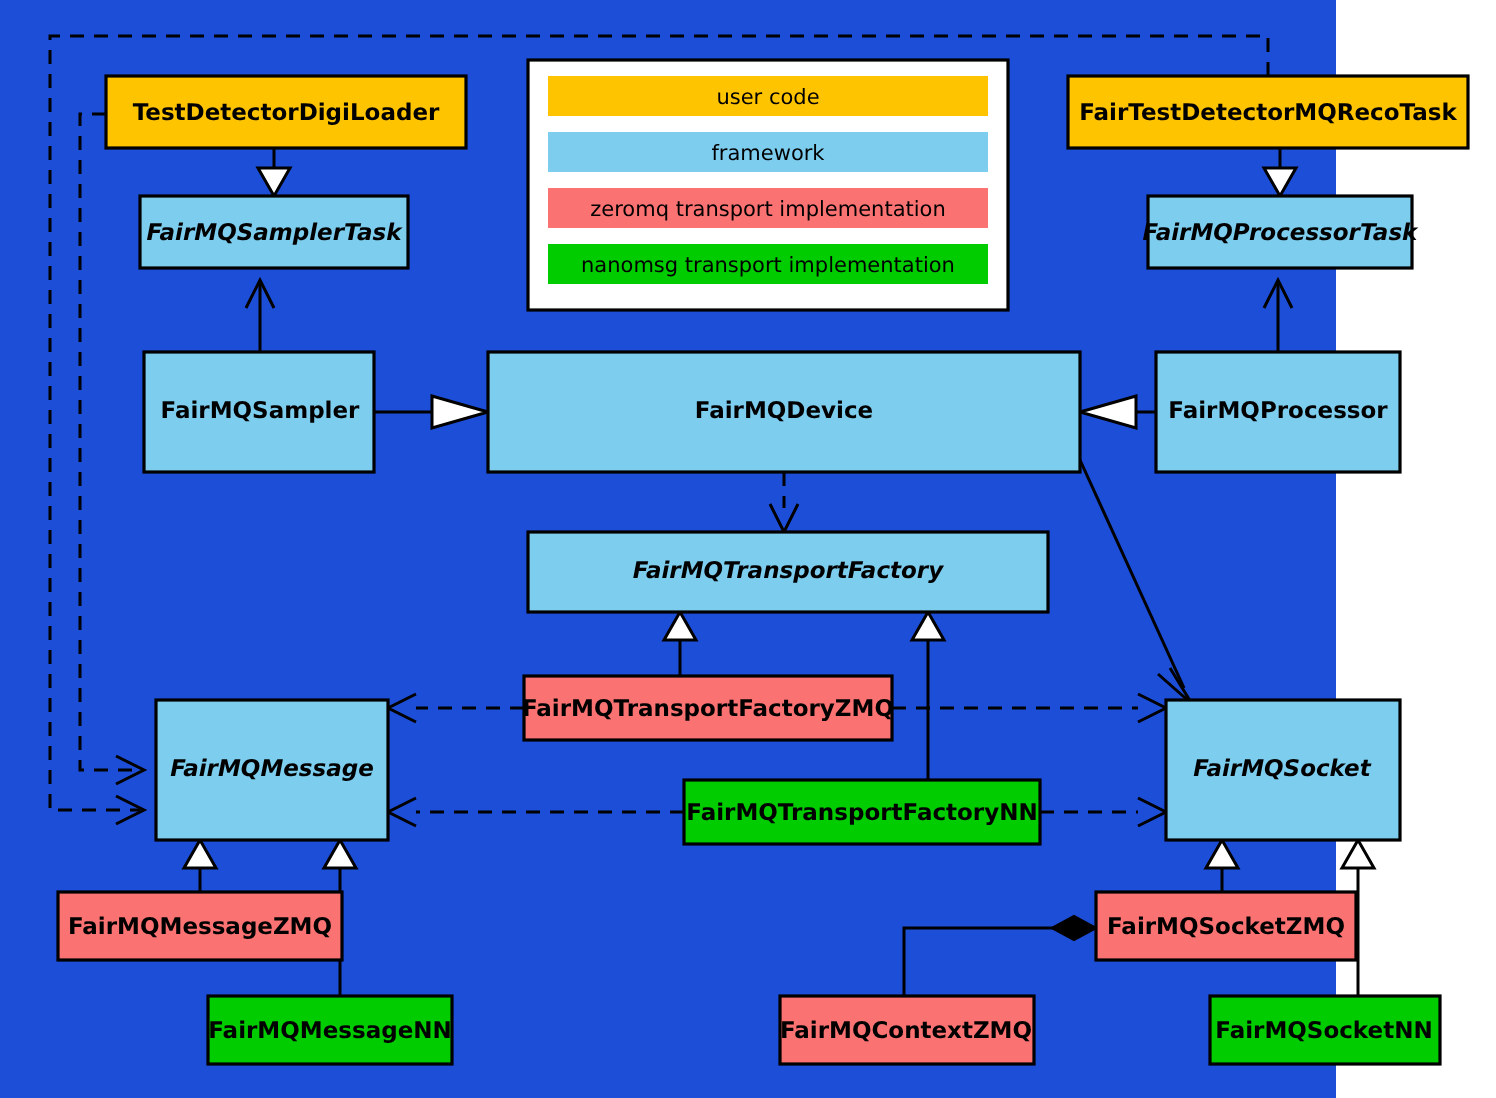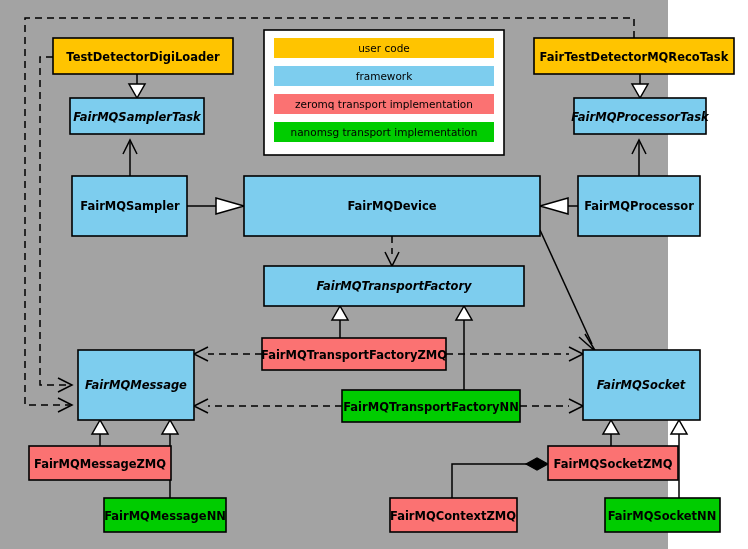--- a/index.html
+++ b/index.html
@@ -11,21 +11,21 @@
   body {
     width: 748px;
     height: 549px;
     overflow: hidden;
     font-family: "DejaVu Sans", "Liberation Sans", sans-serif;
   }
   #diagram-root {
     position: relative;
     width: 668px;
     height: 549px;
-    background: #a3a3a3;
+    background: #1d4ed8;
   }
   svg#diagram-canvas {
     position: absolute;
     left: 0;
     top: 0;
     width: 748px;
     height: 549px;
     display: block;
   }
   .node-rect {

